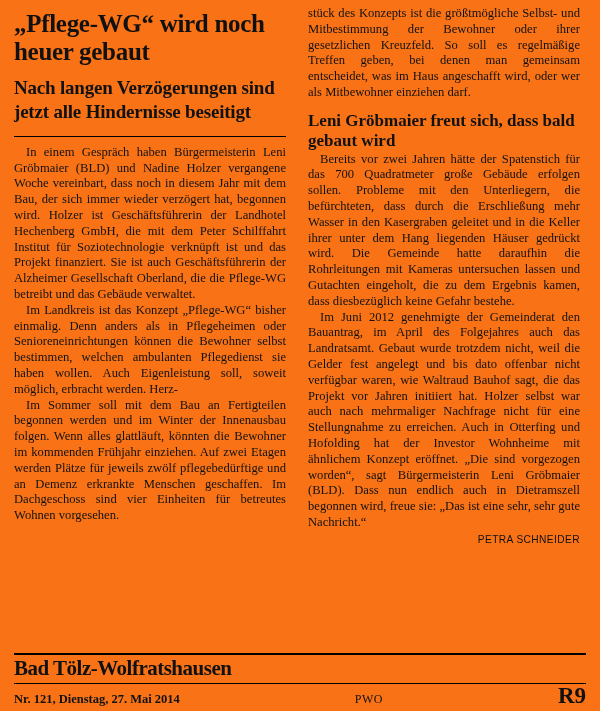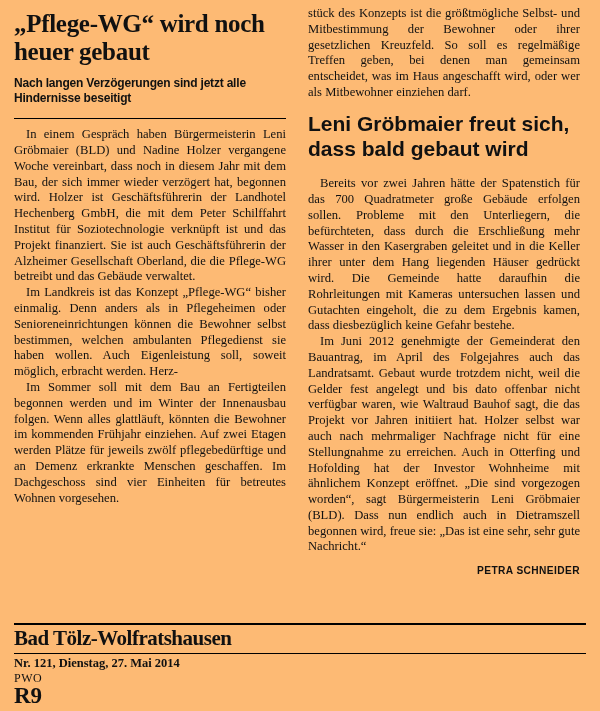--- a/index.html
+++ b/index.html
@@ -13,21 +13,21 @@
     font-family: "Liberation Serif", serif;
     color: #111111;
     overflow: hidden;
   }
   .page {
     position: relative;
     width: 600px;
     height: 711px;
     box-sizing: border-box;
     padding: 6px 14px 0 14px;
-    background: #fdba74;
+    background: #f97316;
   }
   .columns {
     display: flex;
     gap: 18px;
     height: 648px;
   }
   .col {
     width: 272px;
     position: relative;
   }
@@ -36,23 +36,23 @@
 
   .headline {
     font-family: "Liberation Serif", serif;
     font-weight: bold;
     font-size: 25px;
     line-height: 1.12;
     letter-spacing: -0.3px;
     margin: 4px 0 10px 0;
   }
   .subhead {
-    font-family: Liberation Sans, sans-serif;
-    font-weight: bold;
-    font-size: 12px;
+    font-family: Liberation Serif, serif;
+    font-weight: bold;
+    font-size: 19px;
     line-height: 1.26;
     margin: 0 0 12px 0;
     letter-spacing: -0.2px;
   }
   .rule {
     border: 0;
     border-top: 1px solid #000;
     margin: 8px 0 8px 0;
   }
   .body-text {
@@ -69,34 +69,34 @@
   }
   .body-text p.first {
     text-indent: 0;
   }
   .dateline {
     font-family: "Liberation Sans", sans-serif;
     font-weight: bold;
     font-size: 11.6px;
   }
   .crosshead {
-    font-family: Liberation Sans, sans-serif;
-    font-weight: bold;
-    font-size: 21px;
+    font-family: Liberation Serif, serif;
+    font-weight: bold;
+    font-size: 17px;
     line-height: 1.2;
-    margin: 10px 0 15px 0;
+    margin: 10px 0 0 0;
     text-align: left;
   }
   .byline {
     font-family: "Liberation Sans", sans-serif;
     font-size: 10.2px;
     letter-spacing: 0.4px;
     text-align: right;
-    margin-top: 10px;
-    font-weight: bold;
+    margin-top: 3px;
+    font-weight: normal;
   }
 
   
   .footer {
     position: absolute;
     left: 14px;
     right: 14px;
     bottom: 4px;
   }
   .footer-rule-top {
@@ -130,21 +130,20 @@
     border: 0;
     border-top: 1px solid #000;
     margin: 2px 0 2px 0;
   }
   .footer-bottom {
     display: flex;
     align-items: baseline;
     justify-content: space-between;
     font-family: "Liberation Sans", sans-serif;
     font-size: 11.4px;
-    flex-direction: column;
   }
   .issue-line { font-weight: bold; font-family: "Liberation Serif", serif; font-size: 12.5px; }
   .edition-code {
     font-family: "Liberation Serif", serif;
     font-weight: bold;
     font-size: 23px;
     line-height: 0.9;
   }
   .pwo {
     font-family: Liberation Serif, serif;

